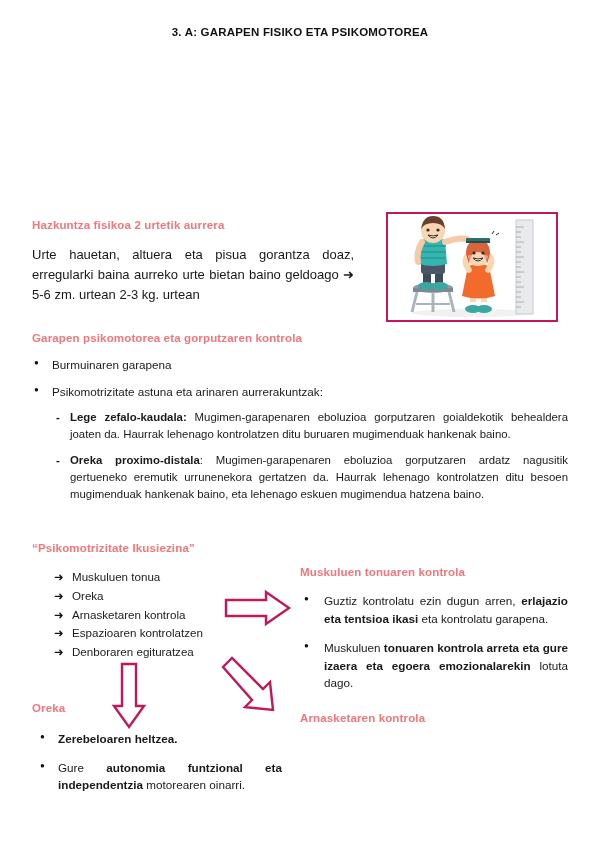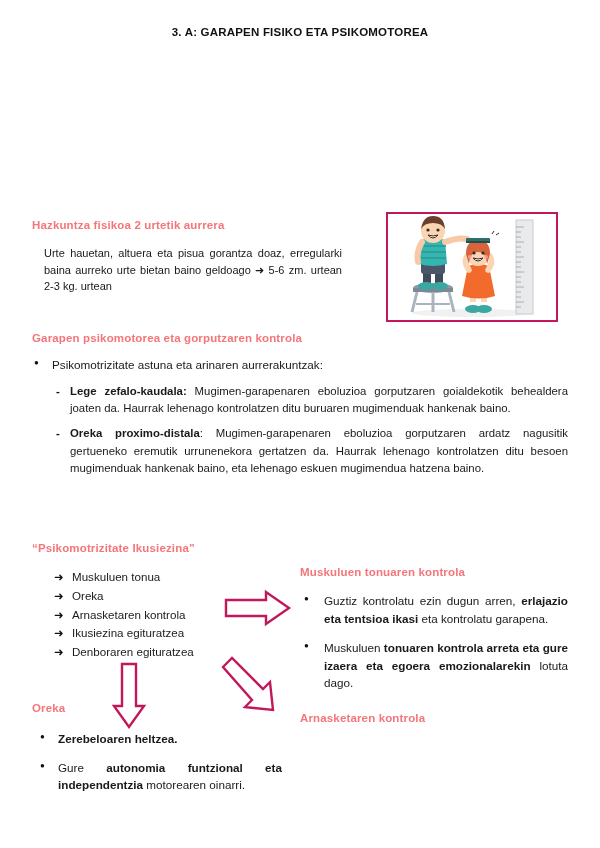--- a/index.html
+++ b/index.html
@@ -49,25 +49,25 @@
   .sec-head {
     color: #f4767a;
     font-weight: bold;
     font-size: 11.5px;
     letter-spacing: 0.15px;
     margin: 0;
   }
 
   
   .body-text {
-    font-size: 11px;
+    font-size: 13px;
     line-height: 1.52;
     text-align: justify;
     color: #181818;
-    margin: 12px;
+    margin: 0;
   }
 
   
   .s1 {
     position: absolute;
     left: 32px;
     top: 193px;
     width: 322px;
   }
   .s1 .sec-head { margin-bottom: 14px; }
@@ -321,39 +321,40 @@
           <line x1="104" y1="20" x2="106" y2="17"></line>
           <line x1="108" y1="21" x2="111" y2="19"></line>
         </g>
       </g>
     </svg>
   </div>
 
   <div class="s2">
     <div class="sec-head">Garapen psikomotorea eta gorputzaren kontrola</div>
     <ul class="dots">
+      <li>Burmuinaren garapena</li>
       <li>Psikomotrizitate astuna eta arinaren aurrerakuntzak:</li>
     </ul>
     <ul class="dashes">
       <li>
         <span class="b">Lege zefalo-kaudala:</span><span> Mugimen-garapenaren eboluzioa gorputzaren goialdekotik behealdera joaten da. Haurrak lehenago kontrolatzen ditu buruaren mugimenduak hankenak baino.</span>
       </li>
       <li>
         <span class="b">Oreka proximo-distala</span><span>: Mugimen-garapenaren eboluzioa gorputzaren ardatz nagusitik gertueneko eremutik urrunenekora gertatzen da. Haurrak lehenago kontrolatzen ditu besoen mugimenduak hankenak baino, eta lehenago eskuen mugimendua hatzena baino.</span>
       </li>
     </ul>
   </div>
 
   <div class="q-tl">
     <div class="sec-head">“Psikomotrizitate Ikusiezina”</div>
     <ul class="arrows">
       <li>Muskuluen tonua</li>
       <li>Oreka</li>
       <li>Arnasketaren kontrola</li>
-      <li>Ikusiezina egituratzea</li>
+      <li>Espazioaren kontrolatzen</li>
       <li>Denboraren egituratzea</li>
     </ul>
   </div>
 
   <div class="q-tr">
     <div class="sec-head">Muskuluen tonuaren kontrola</div>
     <ul class="dots">
         <li><span>Guztiz kontrolatu ezin dugun arren, </span><span class="b">erlajazio eta tentsioa ikasi</span><span> eta kontrolatu garapena.</span></li>
         <li><span>Muskuluen </span><span class="b">tonuaren kontrola arreta eta gure izaera eta egoera emozionalarekin</span><span> lotuta dago.</span></li>
       </ul>

